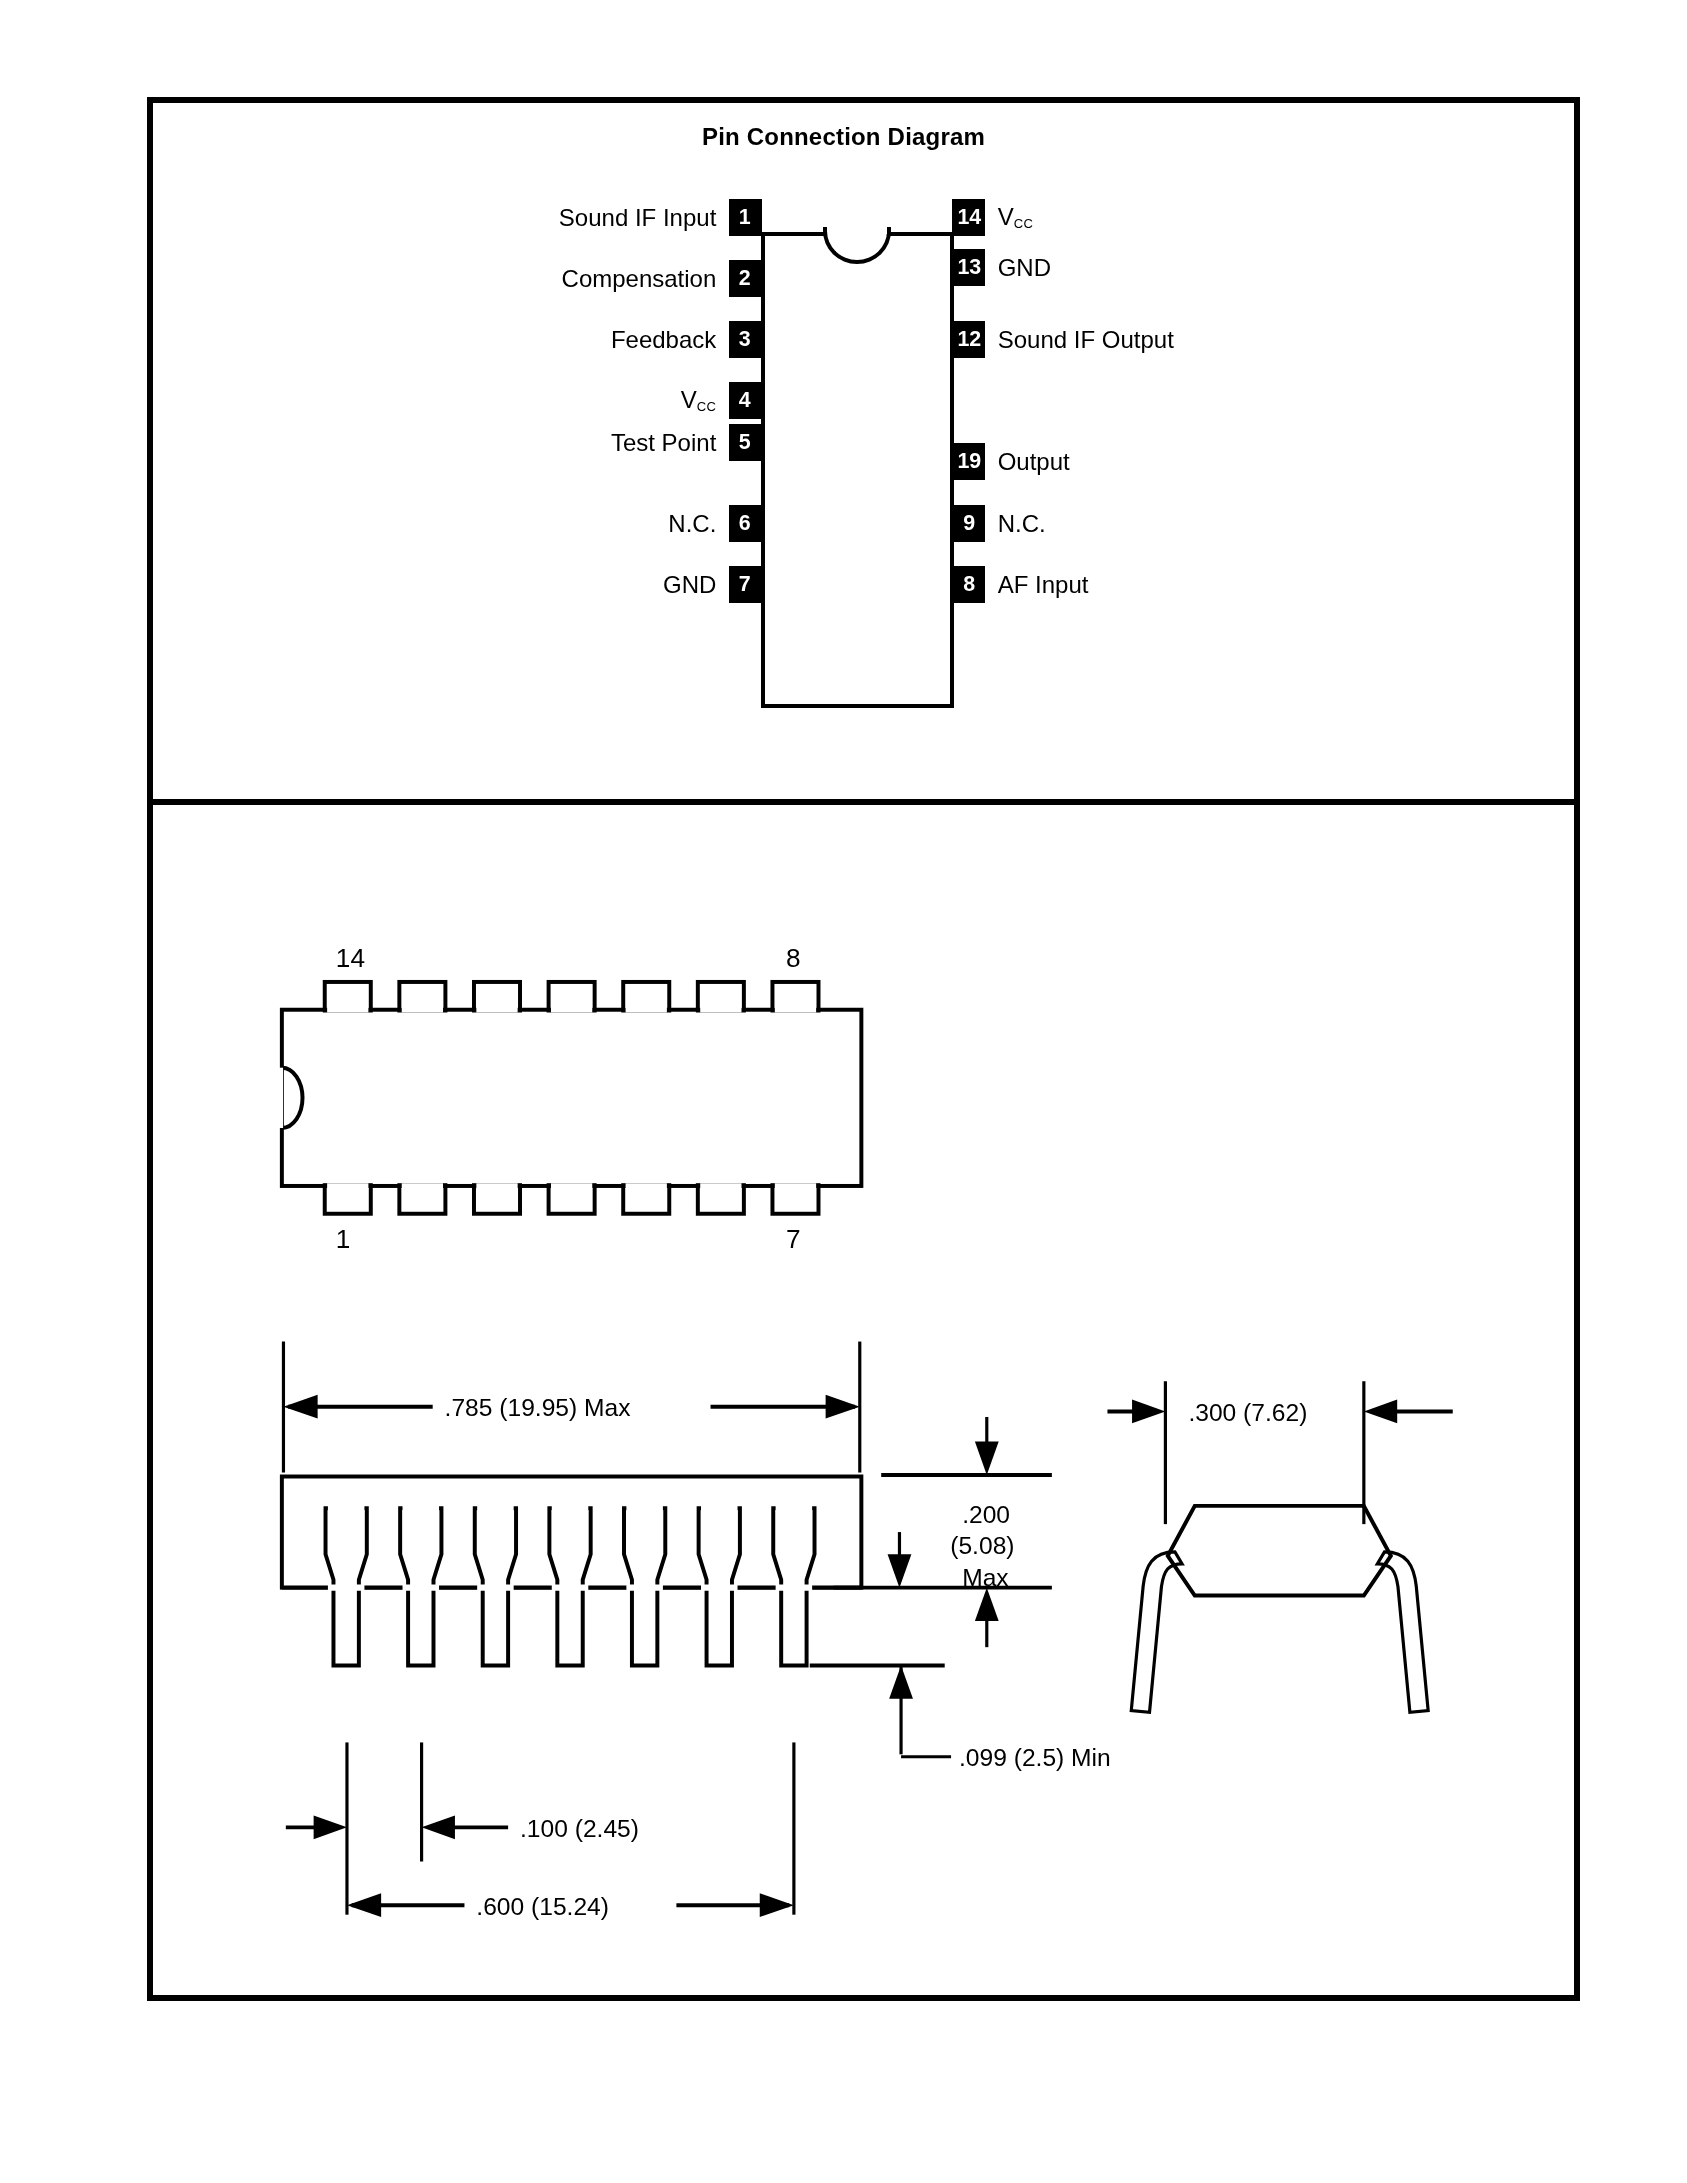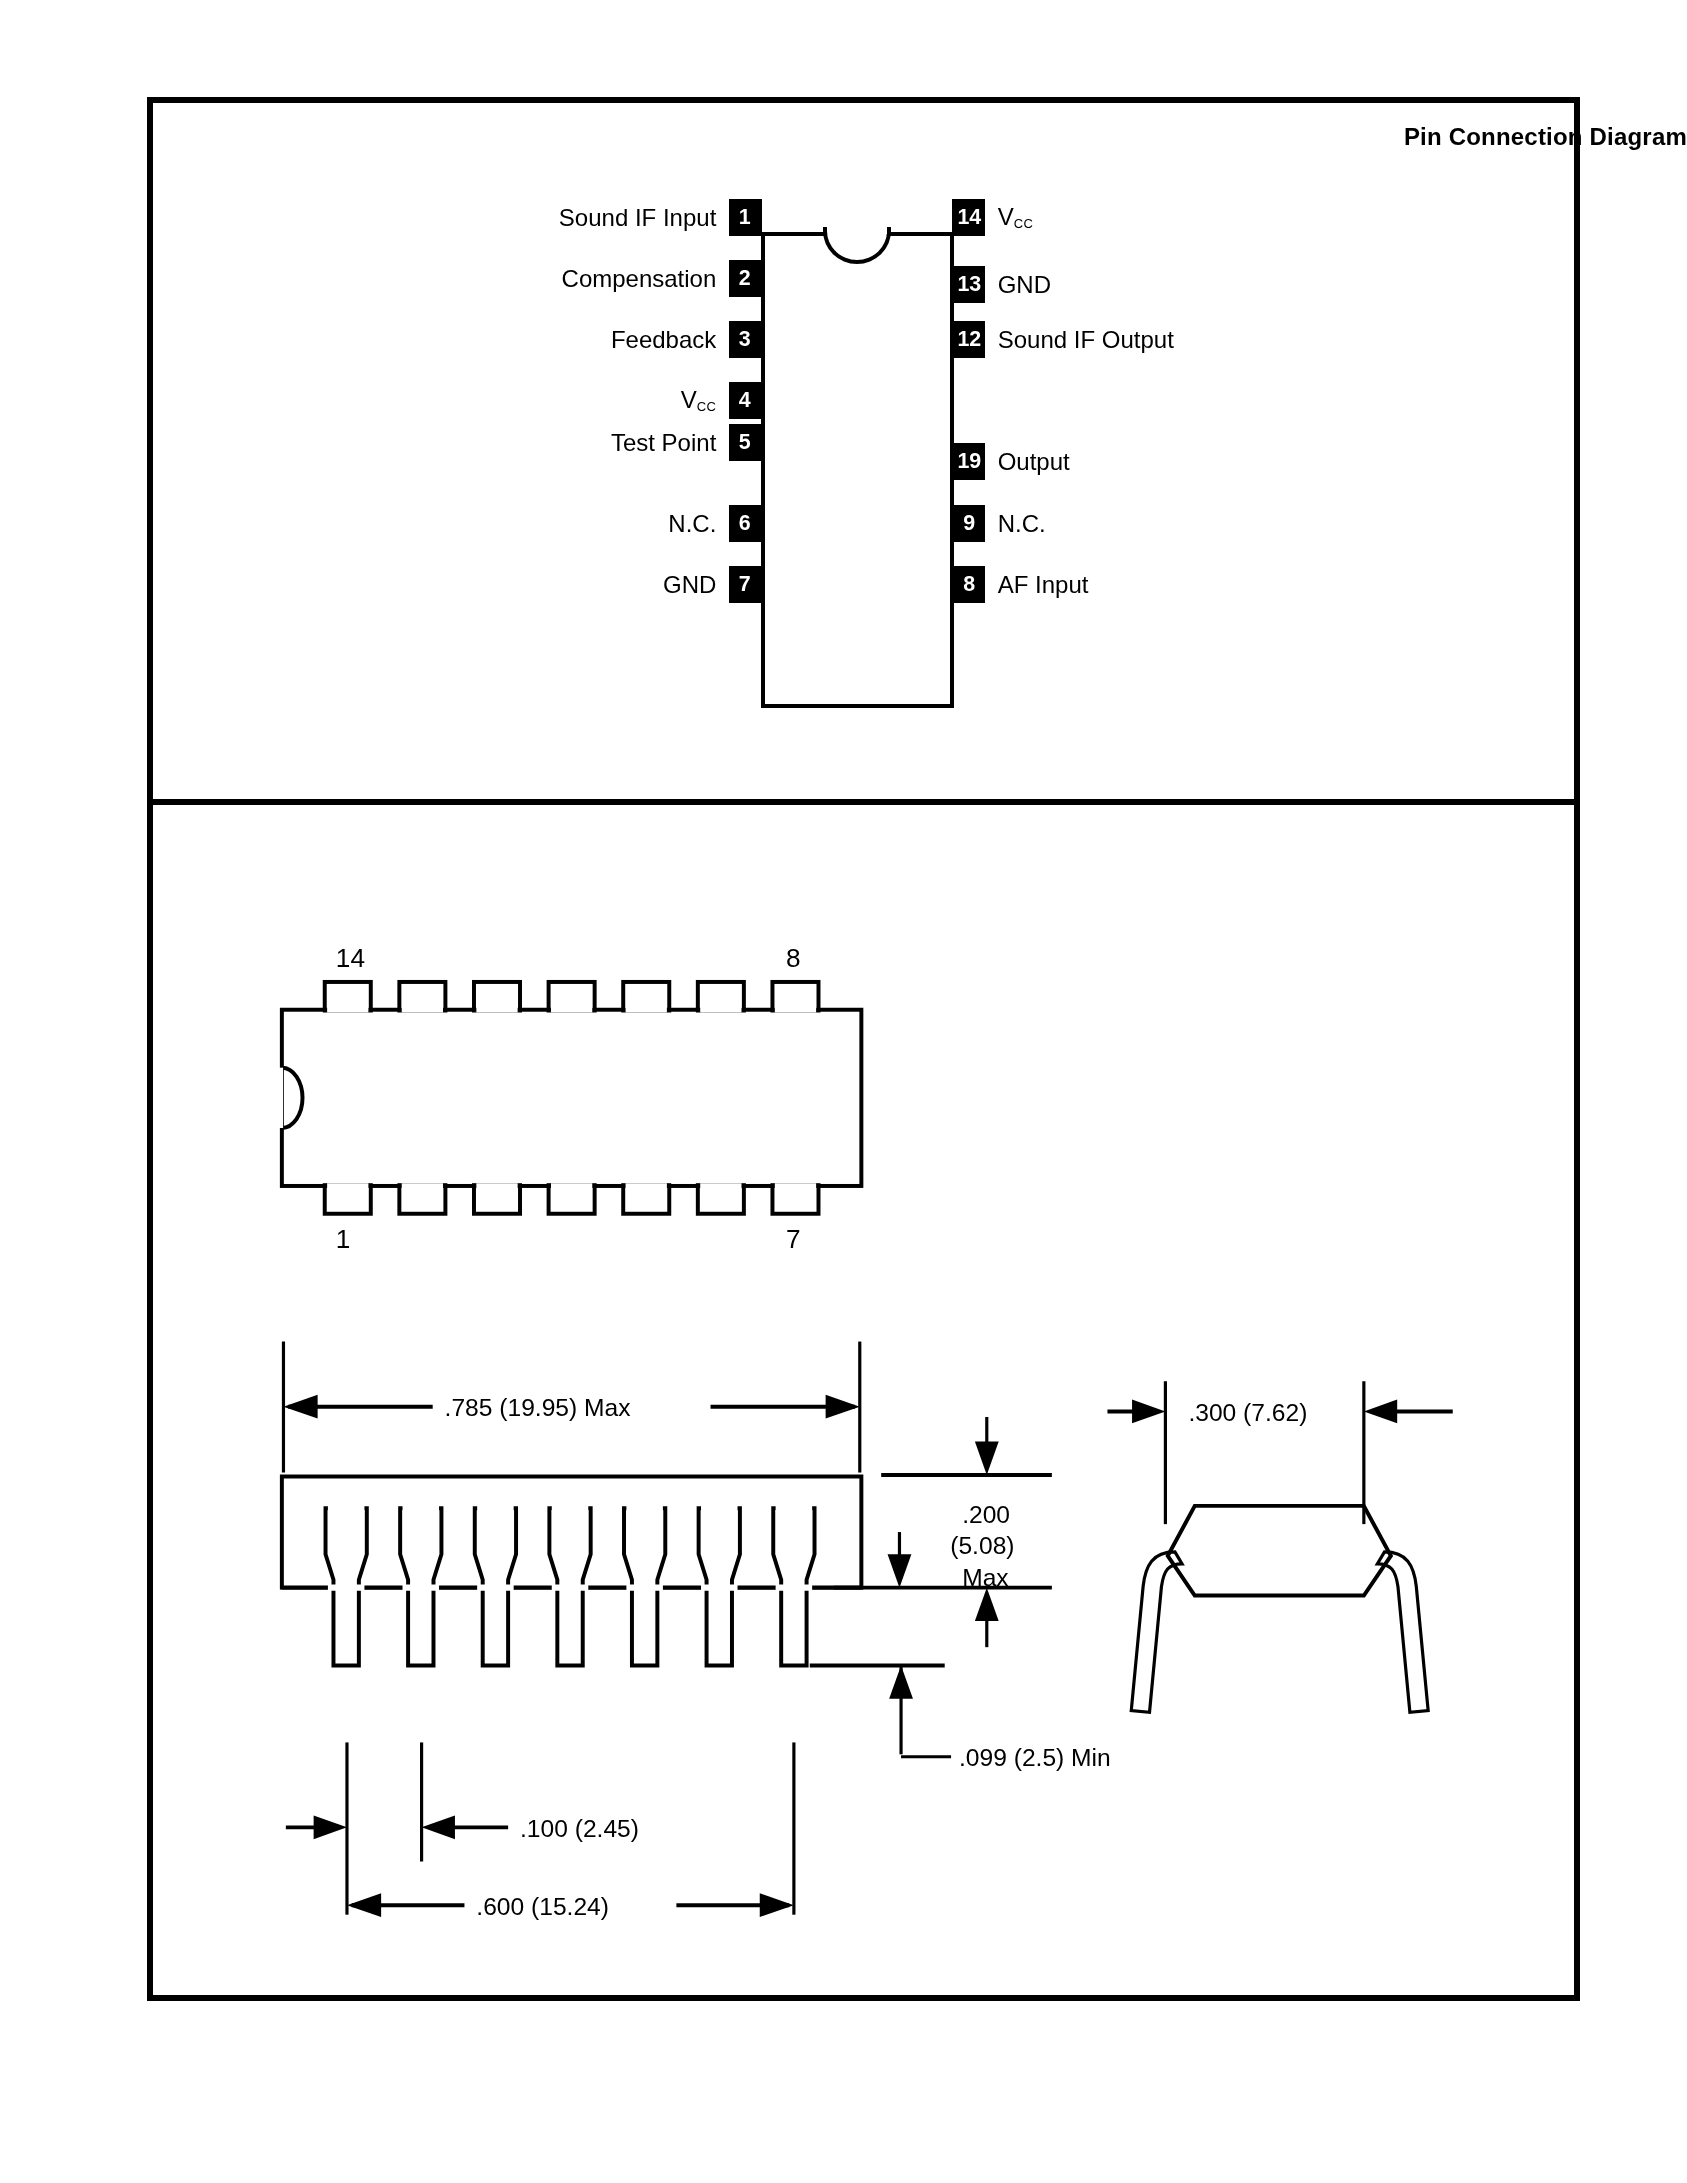--- a/index.html
+++ b/index.html
@@ -36,21 +36,21 @@
     height: 5.6px;
     background: #000;
   }
 
   
   #panel-title {
     position: absolute;
     left: 0;
     top: 123px;
     width: 1687px;
-    text-align: right;
+    text-align: center;
     font-size: 24px;
     font-weight: bold;
     letter-spacing: 0.2px;
   }
 
   #pin-diagram {
     position: absolute;
     left: 0;
     top: 0;
     width: 1687px;
@@ -183,21 +183,21 @@
   </div>
   <div class="pin-row left" style="top:564px">
     <span class="pin-label">GND</span>
     <span class="pin-num">7</span>
   </div>
 
   <div class="pin-row right" style="top:197px">
     <span class="pin-num">14</span>
     <span class="pin-label"><span>V</span><span class="sub">CC</span></span>
   </div>
-  <div class="pin-row right" style="top:264px">
+  <div class="pin-row right" style="top:247px">
     <span class="pin-num">13</span>
     <span class="pin-label">GND</span>
   </div>
   <div class="pin-row right" style="top:319px">
     <span class="pin-num">12</span>
     <span class="pin-label">Sound IF Output</span>
   </div>
   <div class="pin-row right" style="top:441px">
     <span class="pin-num">19</span>
     <span class="pin-label">Output</span>

